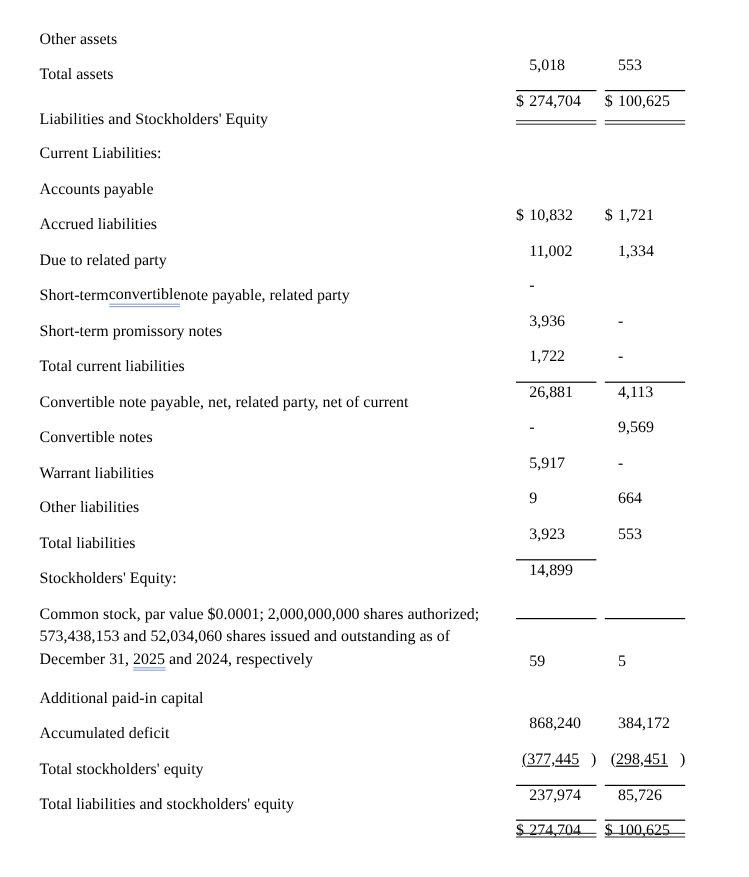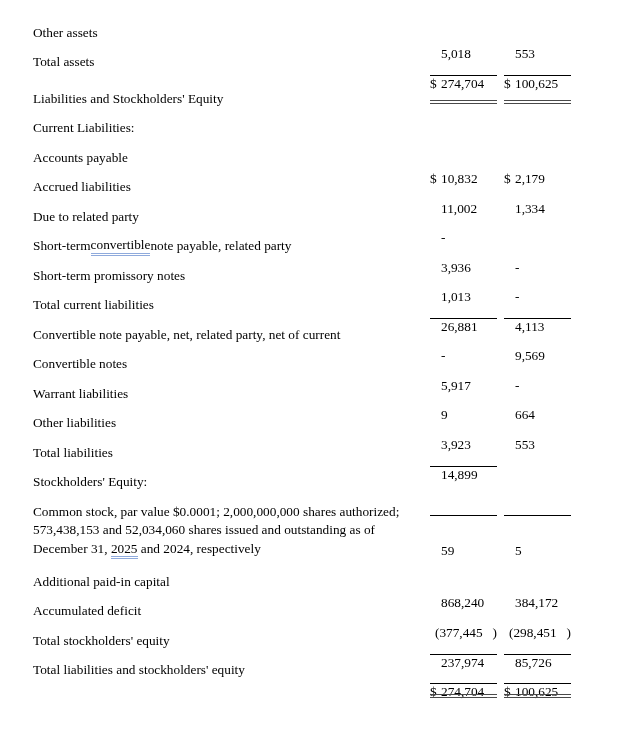--- a/index.html
+++ b/index.html
@@ -15,21 +15,21 @@
   .row .label {
     flex: 0 0 397px; display: flex; align-items: center;
     white-space: nowrap; overflow: visible;
   }
   .vals { display: flex; gap: 7px; margin-top: 43px; }
   .vg { width: 67px; display: flex; align-items: center; }
   .cur { width: 11px; flex: 0 0 11px; }
   .num { flex: 1; }
   .paren { margin-left: 3px; }
   .vg.rule-above { border-top: 1px solid #000; }
-  .neg .num { text-indent: -6px; }
+  .neg .num { text-indent: -6px; text-decoration: underline; }
 
   
   .row-multiline { height: auto; min-height: 58px; padding-top: 3px; margin-bottom: 6px; }
   .row-multiline .label { display: block; white-space: normal; line-height: 18.5px; width: 397px; }
   .row-multiline .vg { align-items: flex-end; padding-bottom: 2px; }
 
   
   .rule-row { display: flex; }
   .rule-row .spacer { flex: 0 0 397px; }
   .rule-row .vals { display: flex; gap: 7px; }
@@ -99,21 +99,21 @@
       <div class="label">
         <span>Accounts payable</span>
       </div>
       <div class="vals">
         <div class="vg">
           <span class="cur">$</span>
           <span class="num">10,832</span>
         </div>
         <div class="vg">
           <span class="cur">$</span>
-          <span class="num">2,179</span>
+          <span class="num">1,721</span>
         </div>
       </div>
     </div>
     <div class="row">
       <div class="label">
         <span>Accrued liabilities</span>
       </div>
       <div class="vals">
         <div class="vg">
           <span class="cur"></span>
@@ -153,21 +153,21 @@
         </div>
       </div>
     </div>
     <div class="row">
       <div class="label">
         <span>Short-term promissory notes</span>
       </div>
       <div class="vals">
         <div class="vg">
           <span class="cur"></span>
-          <span class="num">1,013</span>
+          <span class="num">1,722</span>
         </div>
         <div class="vg">
           <span class="cur"></span>
           <span class="num">-</span>
         </div>
       </div>
     </div>
     <div class="row">
       <div class="label">
         <span>Total current liabilities</span>

